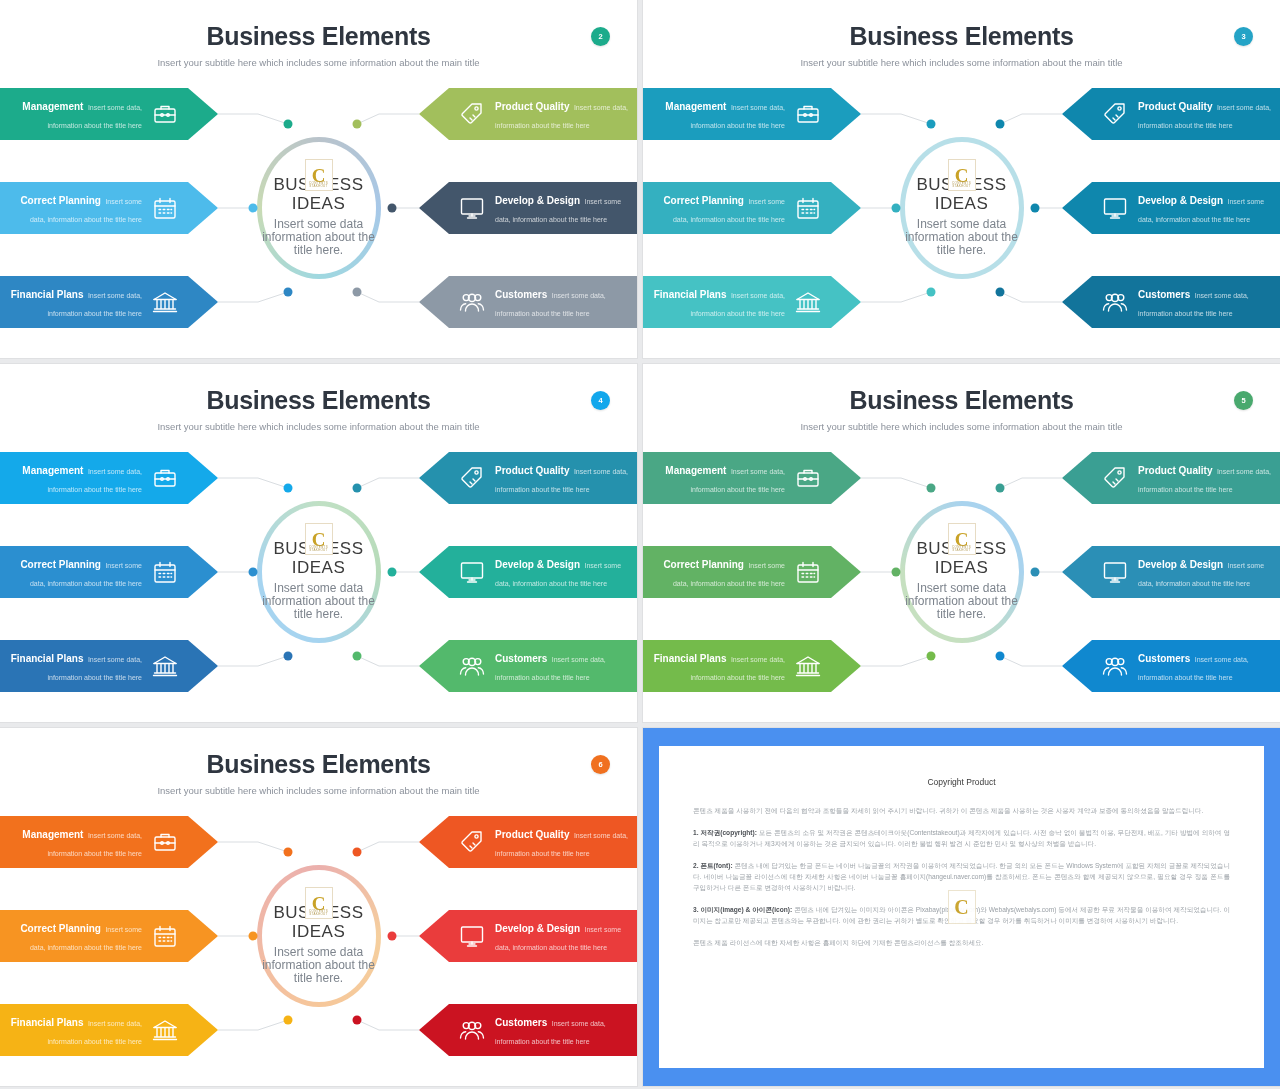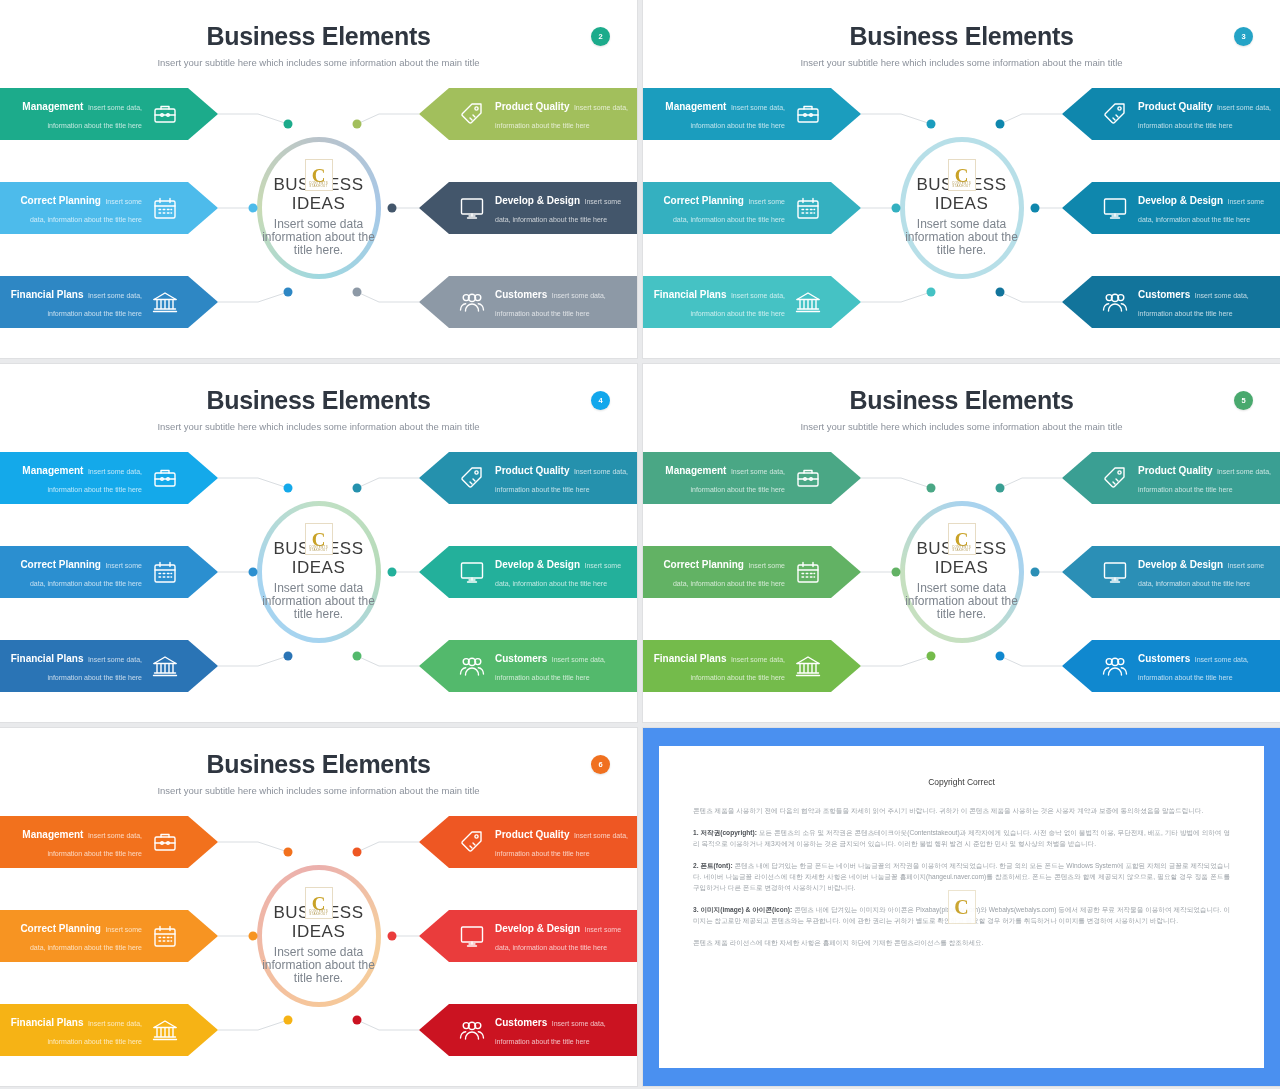--- a/index.html
+++ b/index.html
@@ -824,21 +824,21 @@
             <span class="txt">
       <span class="h">Customers</span>
       <span class="p">Insert some data, information about the title here</span></span>
           </span>
           </div>
     </div>
   </div>
   <div class="slide">
     <div class="cw">
       <div class="cw-paper">
-        <div class="cw-st">Copyright Correct</div>
+        <div class="cw-st">Copyright Product</div>
         <p class="cw-p">콘텐츠 제품을 사용하기 전에 다음의 협약과 조항들을 자세히 읽어 주시기 바랍니다. 귀하가 이 콘텐츠 제품을 사용하는 것은 사용자 계약과 보증에 동의하셨음을 말씀드립니다.</p>
           <p class="cw-p"><b>1. 저작권(copyright):</b> 모든 콘텐츠의 소유 및 저작권은 콘텐츠테이크아웃(Contentstakeout)과 제작자에게 있습니다. 사전 승낙 없이 불법적 이용, 무단전재, 배포, 기타 방법에 의하여 영리 목적으로 이용하거나 제3자에게 이용하는 것은 금지되어 있습니다. 이러한 불법 행위 발견 시 준엄한 민사 및 형사상의 처벌을 받습니다.</p>
           <p class="cw-p"><b>2. 폰트(font):</b> 콘텐츠 내에 담겨있는 한글 폰트는 네이버 나눔글꼴의 저작권을 이용하여 제작되었습니다. 한글 외의 모든 폰트는 Windows System에 포함된 자체의 글꼴로 제작되었습니다. 네이버 나눔글꼴 라이선스에 대한 자세한 사항은 네이버 나눔글꼴 홈페이지(hangeul.naver.com)를 참조하세요. 폰트는 콘텐츠와 함께 제공되지 않으므로, 필요할 경우 정품 폰트를 구입하거나 다른 폰트로 변경하여 사용하시기 바랍니다.</p>
           <p class="cw-p"><b>3. 이미지(image) &amp; 아이콘(icon):</b> 콘텐츠 내에 담겨있는 이미지와 아이콘은 Pixabay(pixabay.com)와 Webalys(webalys.com) 등에서 제공한 무료 저작물을 이용하여 제작되었습니다. 이미지는 참고로만 제공되고 콘텐츠와는 무관합니다. 이에 관한 권리는 귀하가 별도로 확인하고 필요할 경우 허가를 취득하거나 이미지를 변경하여 사용하시기 바랍니다.</p>
           <p class="cw-p">콘텐츠 제품 라이선스에 대한 자세한 사항은 홈페이지 하단에 기재한 콘텐츠라이선스를 참조하세요.</p>
         <div class="cw-logo">C</div>
       </div>
     </div>
   </div>
   </div>

